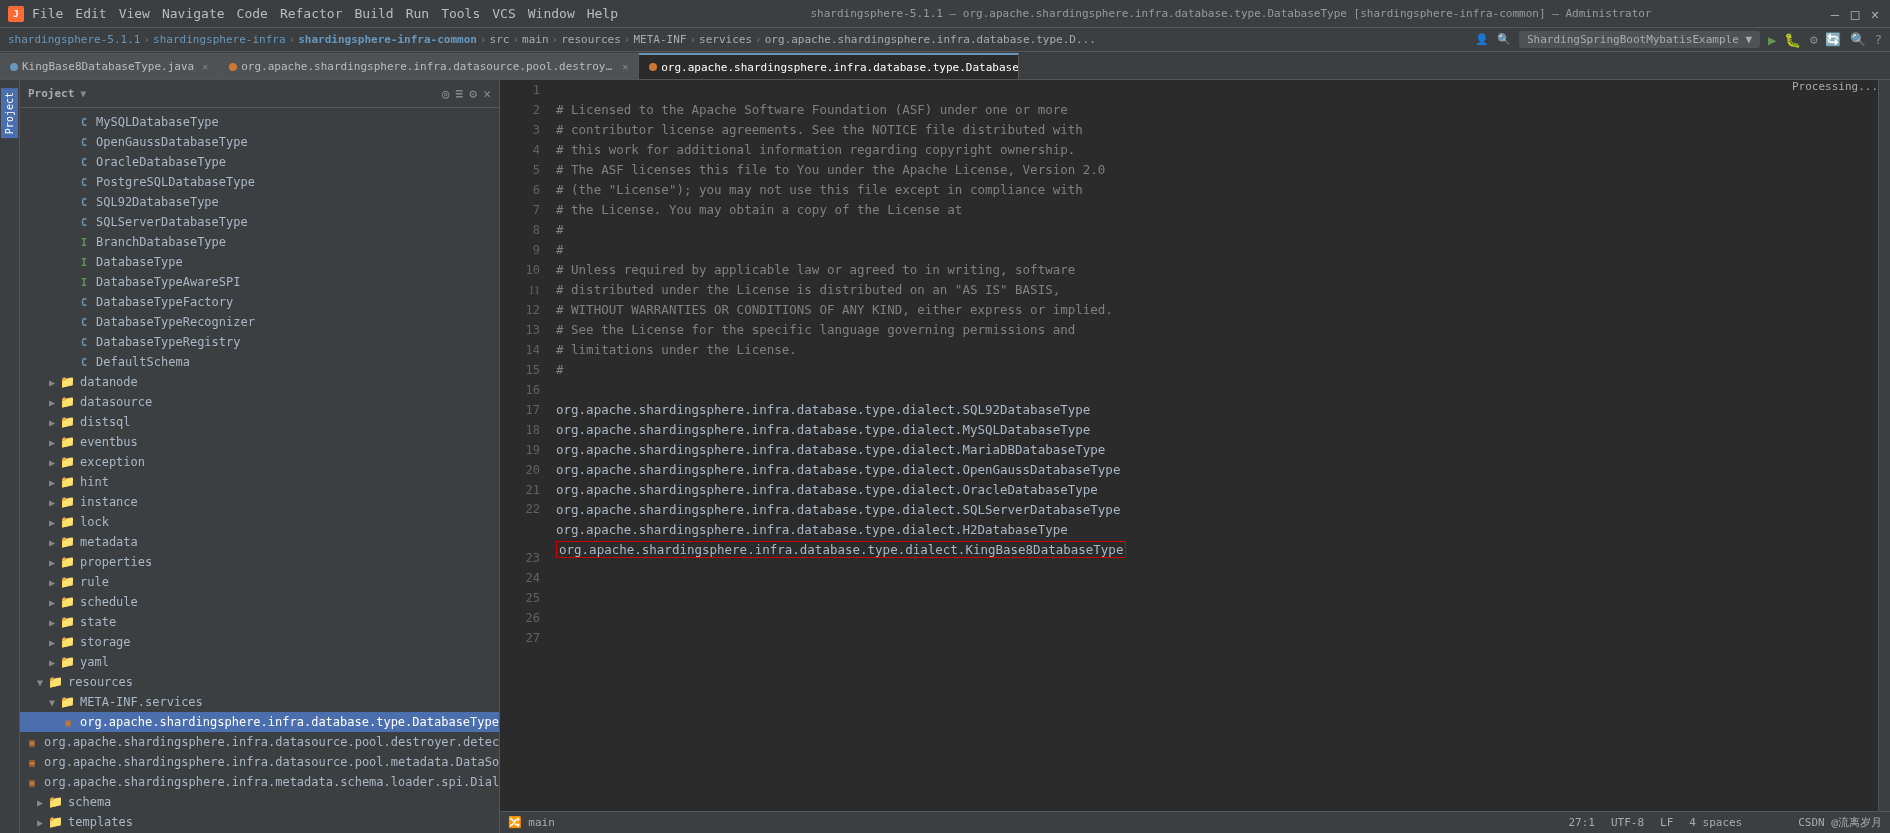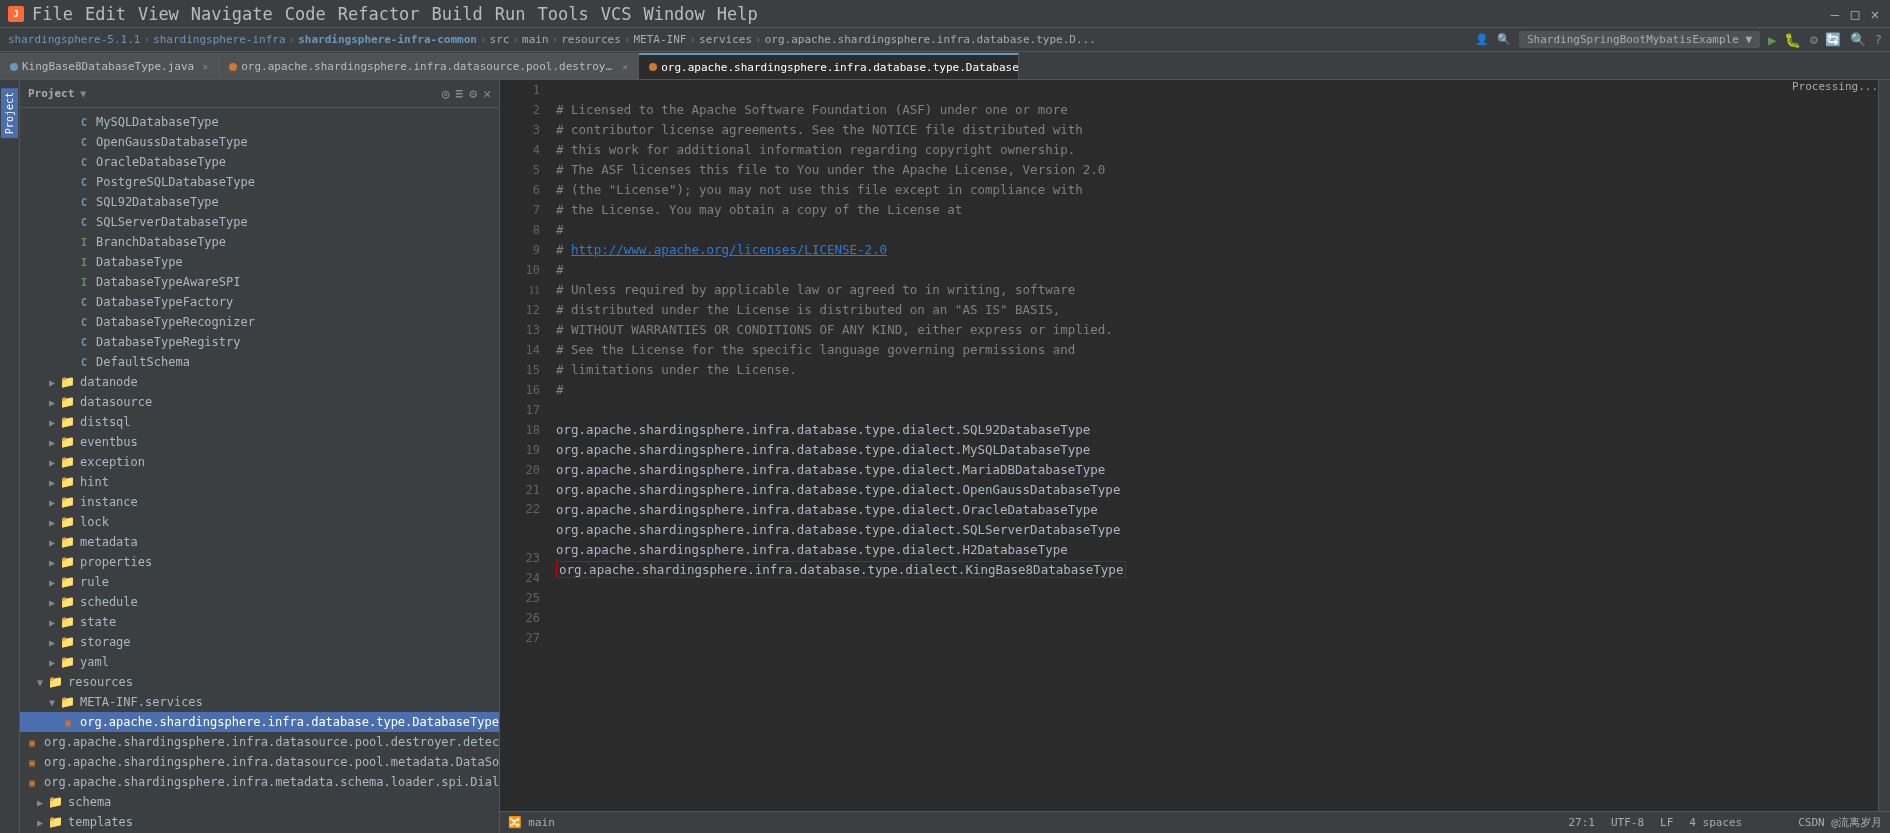--- a/index.html
+++ b/index.html
@@ -39,21 +39,21 @@
       font-weight: bold;
     }
     #title-bar .menu-items {
       display: flex;
       gap: 12px;
       margin-right: 16px;
     }
     #title-bar .menu-items span {
       cursor: pointer;
       color: #bbbbbb;
-      font-size: 17px;
+      font-size: 13px;
     }
     #title-bar .title-text {
       flex: 1;
       text-align: center;
       font-size: 11px;
       color: #999;
     }
     #title-bar .window-controls {
       display: flex;
       gap: 6px;
@@ -307,20 +307,21 @@
     <span>Navigate</span>
     <span>Code</span>
     <span>Refactor</span>
     <span>Build</span>
     <span>Run</span>
     <span>Tools</span>
     <span>VCS</span>
     <span>Window</span>
     <span>Help</span>
   </div>
+  <div class="title-text">shardingsphere-5.1.1 – org.apache.shardingsphere.infra.database.type.DatabaseType [shardingsphere-infra-common] – Administrator</div>
   <div class="window-controls">
     <span>—</span>
     <span>□</span>
     <span>✕</span>
   </div>
 </div>
 
 <div id="breadcrumb-bar">
   <span style="color:#6897bb">shardingsphere-5.1.1</span>
   <span class="sep">›</span>
@@ -643,21 +644,20 @@
         </div>
       <div id="code-content">
           <div class="code-line"></div>
           <div class="code-line"><span class="code-comment"># Licensed to the Apache Software Foundation (ASF) under one or more</span></div>
           <div class="code-line"><span class="code-comment"># contributor license agreements.  See the NOTICE file distributed with</span></div>
           <div class="code-line"><span class="code-comment"># this work for additional information regarding copyright ownership.</span></div>
           <div class="code-line"><span class="code-comment"># The ASF licenses this file to You under the Apache License, Version 2.0</span></div>
           <div class="code-line"><span class="code-comment"># (the "License"); you may not use this file except in compliance with</span></div>
           <div class="code-line"><span class="code-comment"># the License.  You may obtain a copy of the License at</span></div>
           <div class="code-line"><span class="code-comment">#</span></div>
-          <div class="code-line"><span class="code-comment">#    <a class="code-link" href="#">http://www.apache.org/licenses/LICENSE-2.0</a></span></div>
           <div class="code-line"><span class="code-comment">#</span></div>
           <div class="code-line"><span class="code-comment"># Unless required by applicable law or agreed to in writing, software</span></div>
           <div class="code-line"><span class="code-comment"># distributed under the License is distributed on an "AS IS" BASIS,</span></div>
           <div class="code-line"><span class="code-comment"># WITHOUT WARRANTIES OR CONDITIONS OF ANY KIND, either express or implied.</span></div>
           <div class="code-line"><span class="code-comment"># See the License for the specific language governing permissions and</span></div>
           <div class="code-line"><span class="code-comment"># limitations under the License.</span></div>
           <div class="code-line"><span class="code-comment">#</span></div>
           <div class="code-line"></div>
           <div class="code-line"><span class="code-class">org.apache.shardingsphere.infra.database.type.dialect.SQL92DatabaseType</span></div>
           <div class="code-line"><span class="code-class">org.apache.shardingsphere.infra.database.type.dialect.MySQLDatabaseType</span></div>

